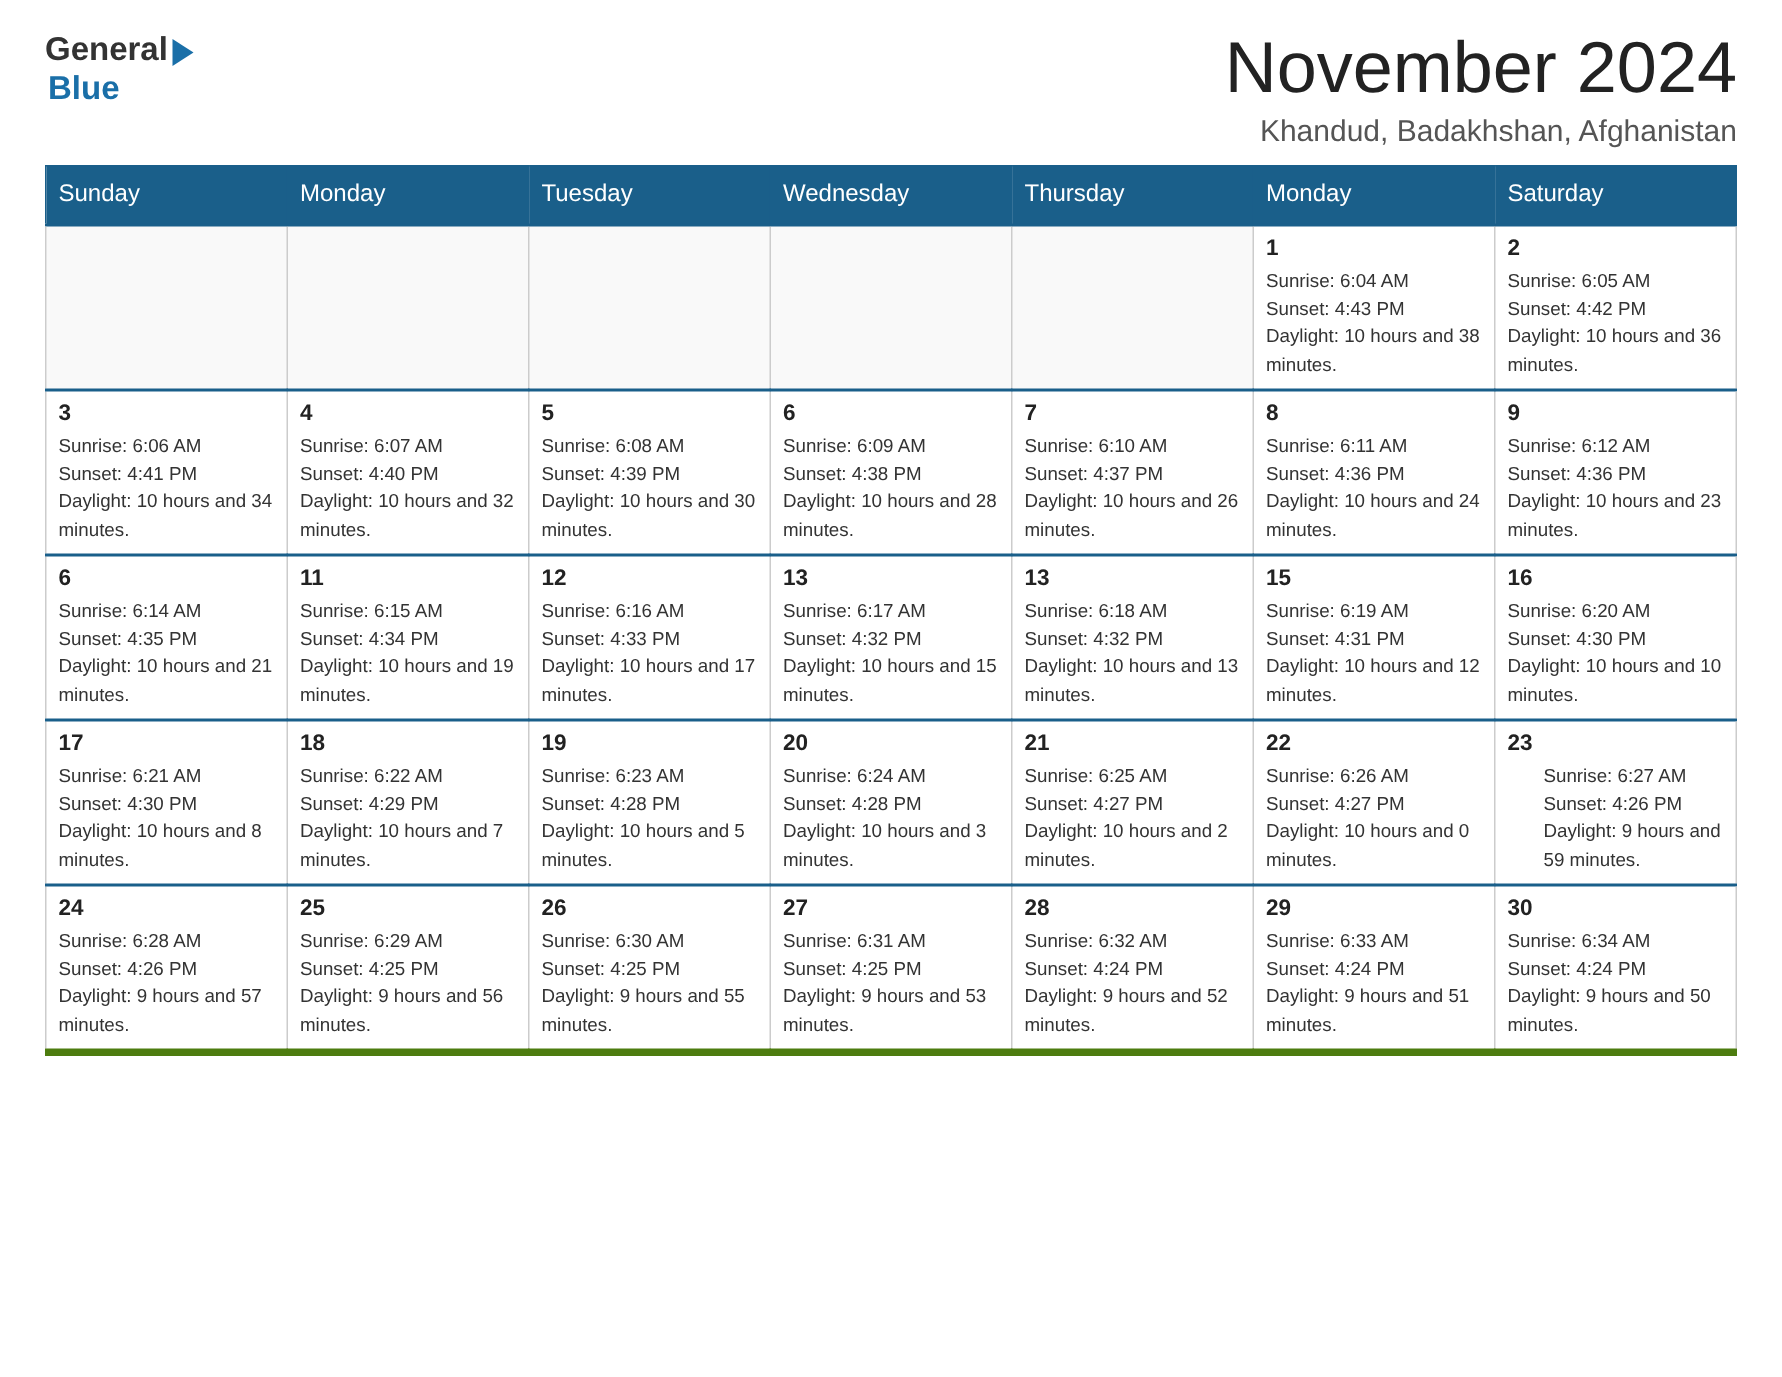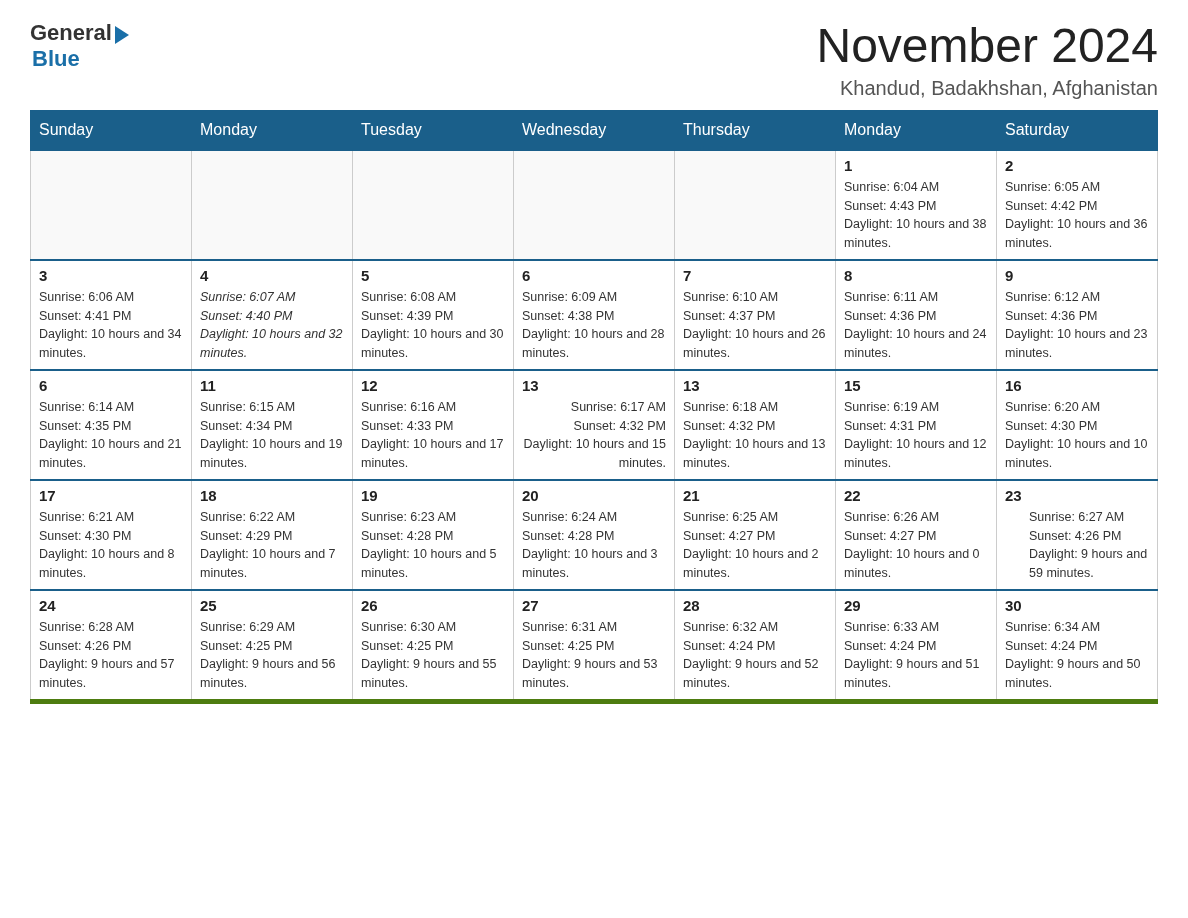--- a/index.html
+++ b/index.html
@@ -155,21 +155,21 @@
       </tr>
       <tr>
         <td>
           <span class="day-number">3</span>
           <div class="day-info" style="white-space: pre-line;">Sunrise: 6:06 AM
 Sunset: 4:41 PM
 Daylight: 10 hours and 34 minutes.</div>
         </td>
         <td>
           <span class="day-number">4</span>
-          <div class="day-info" style="white-space: pre-line; font-style: italic;">Sunrise: 6:07 AM
+          <div class="day-info" style="white-space: pre-line;">Sunrise: 6:07 AM
 Sunset: 4:40 PM
 Daylight: 10 hours and 32 minutes.</div>
         </td>
         <td>
           <span class="day-number">5</span>
           <div class="day-info" style="white-space: pre-line;">Sunrise: 6:08 AM
 Sunset: 4:39 PM
 Daylight: 10 hours and 30 minutes.</div>
         </td>
         <td>
@@ -211,21 +211,21 @@
 Daylight: 10 hours and 19 minutes.</div>
         </td>
         <td>
           <span class="day-number">12</span>
           <div class="day-info" style="white-space: pre-line;">Sunrise: 6:16 AM
 Sunset: 4:33 PM
 Daylight: 10 hours and 17 minutes.</div>
         </td>
         <td>
           <span class="day-number">13</span>
-          <div class="day-info" style="white-space: pre-line; text-align: right;">Sunrise: 6:17 AM
+          <div class="day-info" style="white-space: pre-line;">Sunrise: 6:17 AM
 Sunset: 4:32 PM
 Daylight: 10 hours and 15 minutes.</div>
         </td>
         <td>
           <span class="day-number">13</span>
           <div class="day-info" style="white-space: pre-line;">Sunrise: 6:18 AM
 Sunset: 4:32 PM
 Daylight: 10 hours and 13 minutes.</div>
         </td>
         <td>

